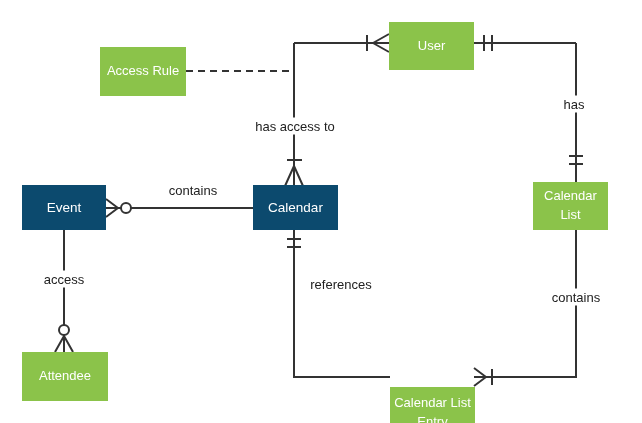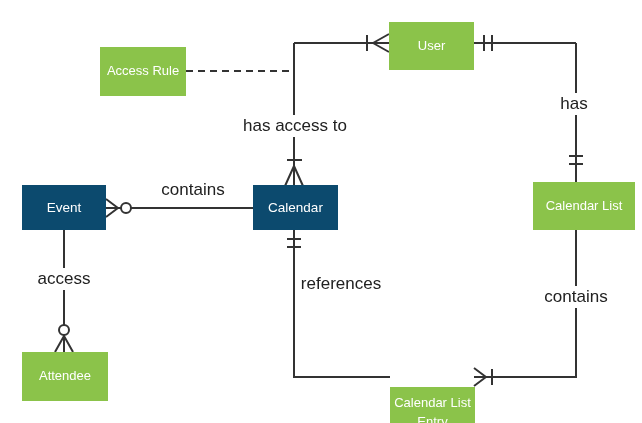--- a/index.html
+++ b/index.html
@@ -20,21 +20,21 @@
     line-height:1.45;
     user-select:none;
   }
   .entity.green{background:#8BC34A;}
   .entity.orange{background:#0c4a6e;font-weight:normal;font-size:13.5px;}
   .rel-label{
     position:absolute;
     transform:translate(-50%,-50%);
     background:#ffffff;
     color:#212121;
-    font-size:17px;
+    font-size:13px;
     padding:1px 4px;
     white-space:nowrap;
   }
 </style>
 </head>
 <body>
 
 <div class="canvas">
 
   <svg class="wires" viewBox="0 0 642 423">
@@ -84,21 +84,21 @@
   </div>
 
   <div class="entity orange" style="left:22px;top:185px;width:84px;height:45px;">
     <span>Event</span>
   </div>
 
   <div class="entity orange" style="left:253px;top:185px;width:85px;height:45px;">
     <span>Calendar</span>
   </div>
 
-  <div class="entity green" style="left:533px;top:182px;width:102px;height:48px;">
+  <div class="entity green" style="left:533px;top:182px;width:75px;height:48px;">
     <span>Calendar List</span>
   </div>
 
   <div class="entity green" style="left:22px;top:352px;width:86px;height:49px;">
     <span>Attendee</span>
   </div>
 
   <div class="entity green" style="left:390px;top:351px;width:85px;height:51px;margin-top:36px;">
     <span>Calendar List Entry</span>
   </div>

